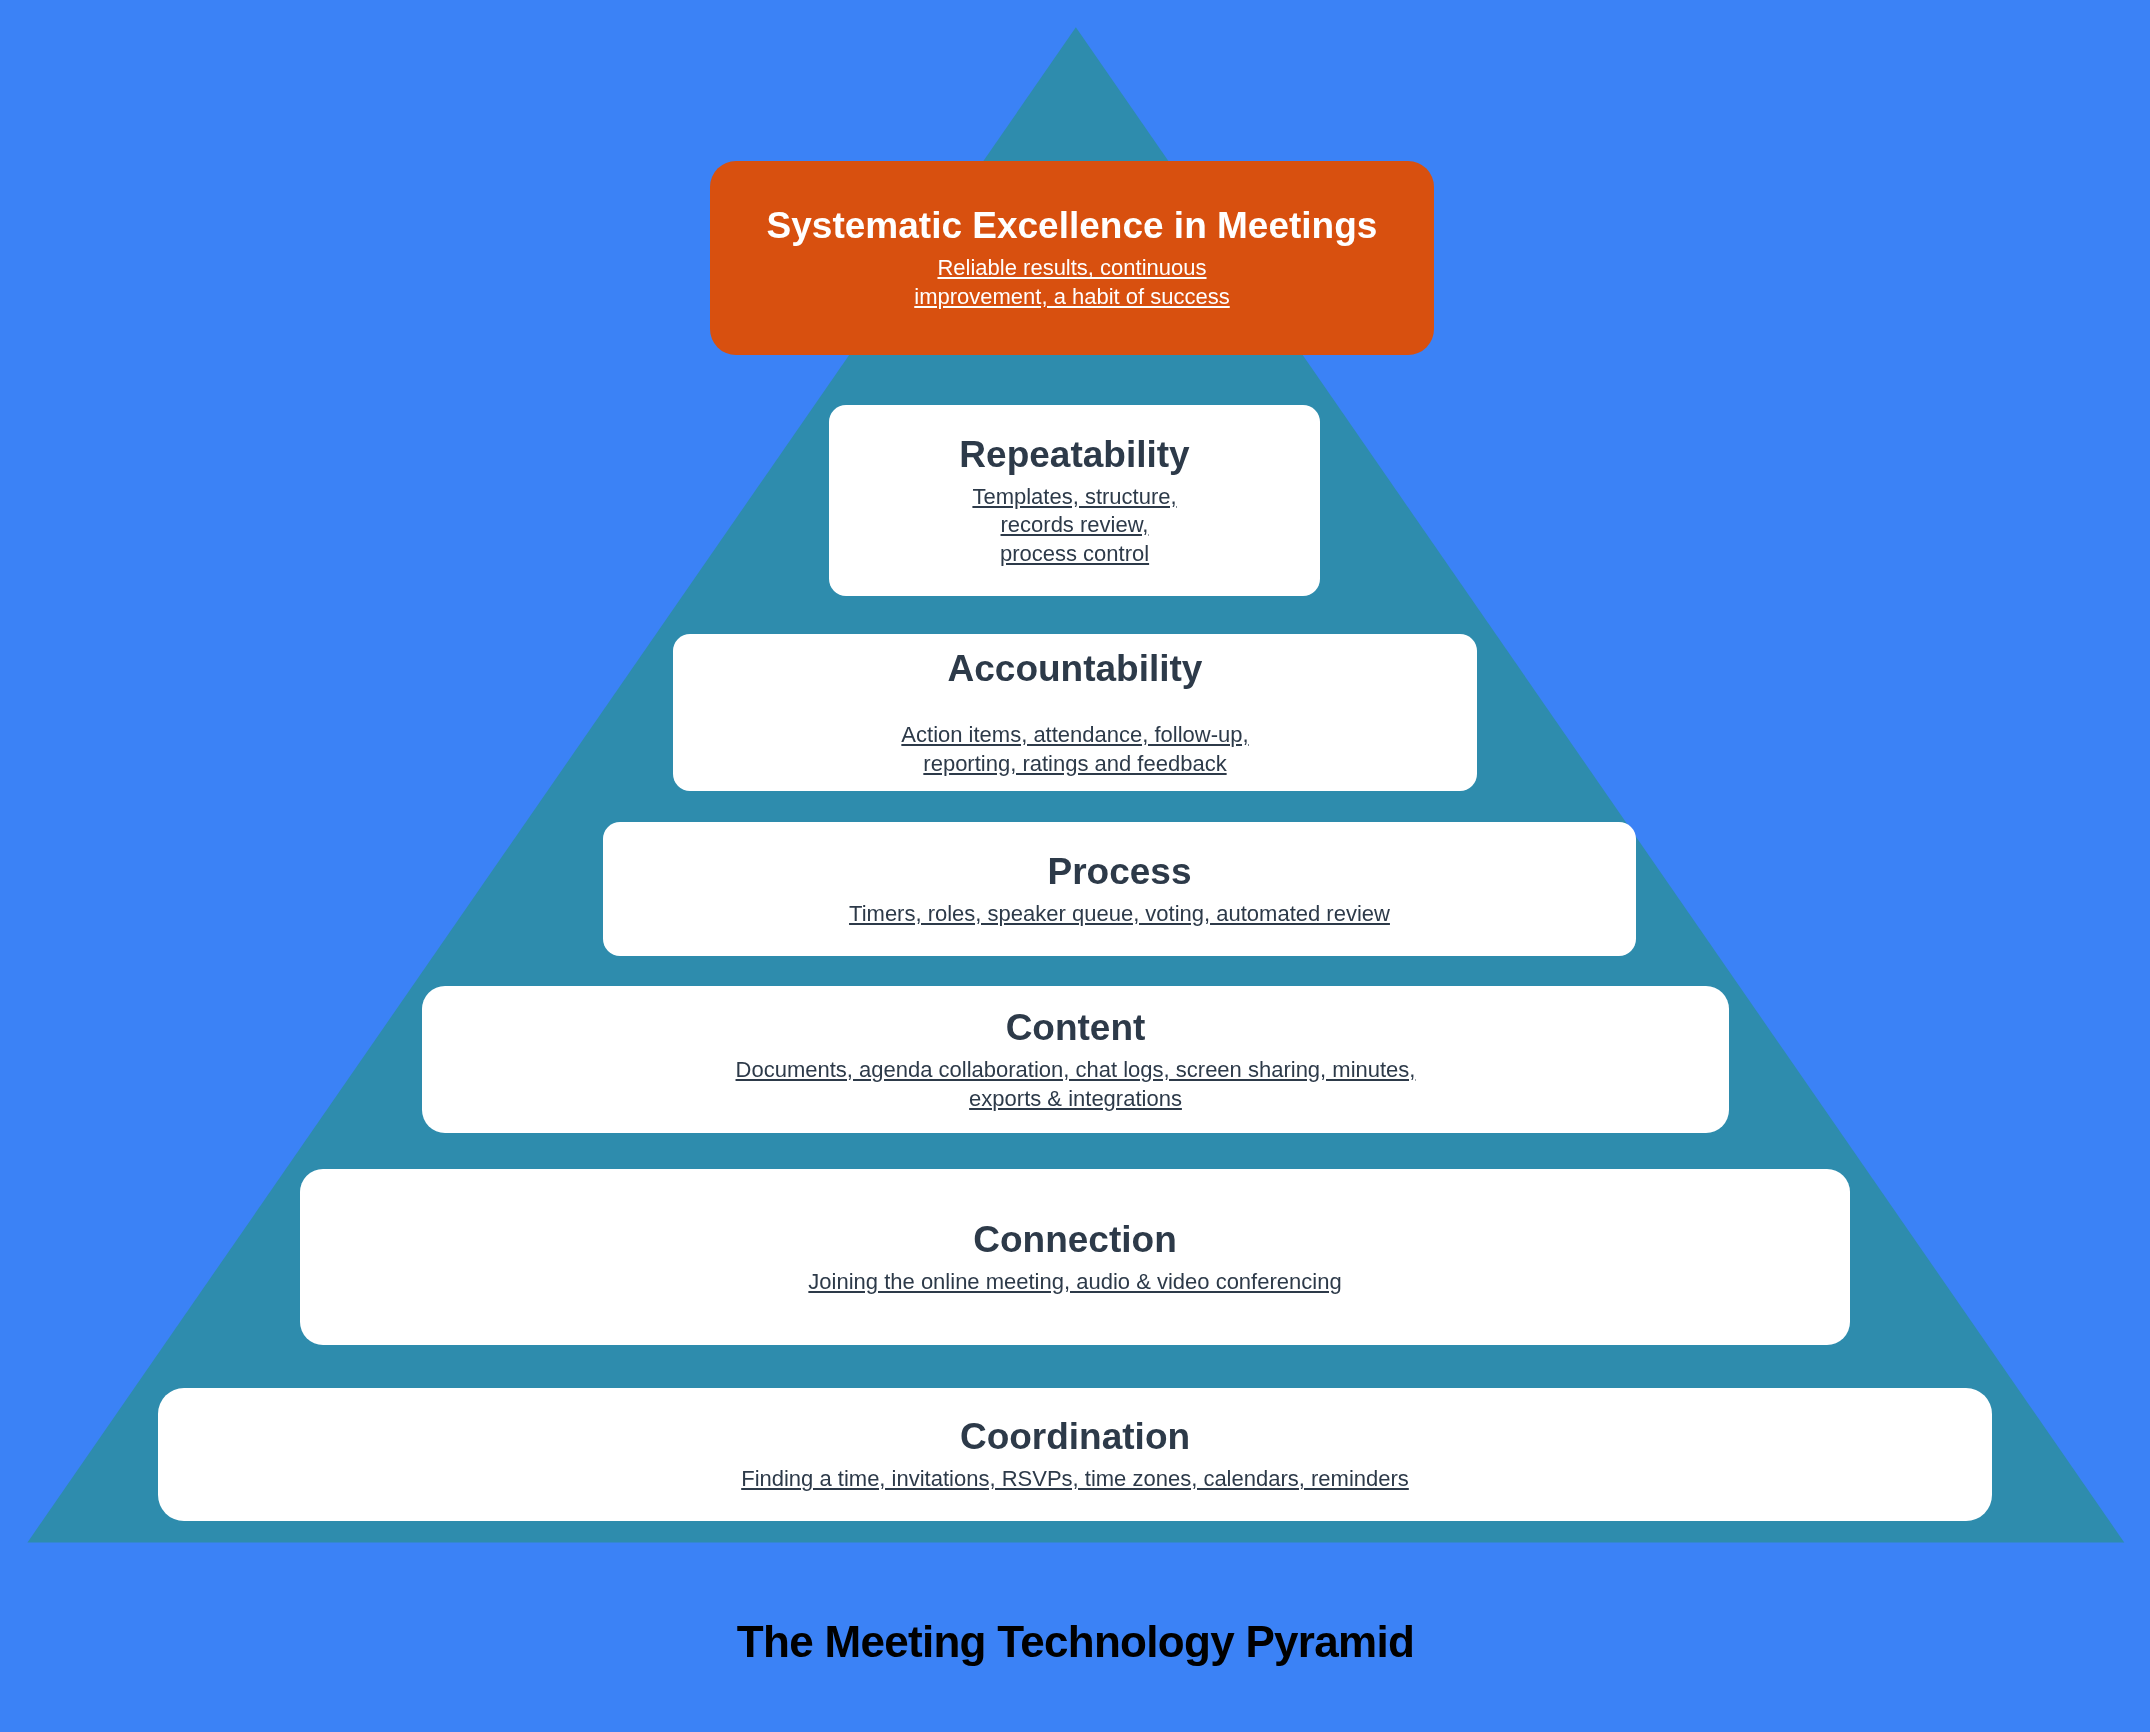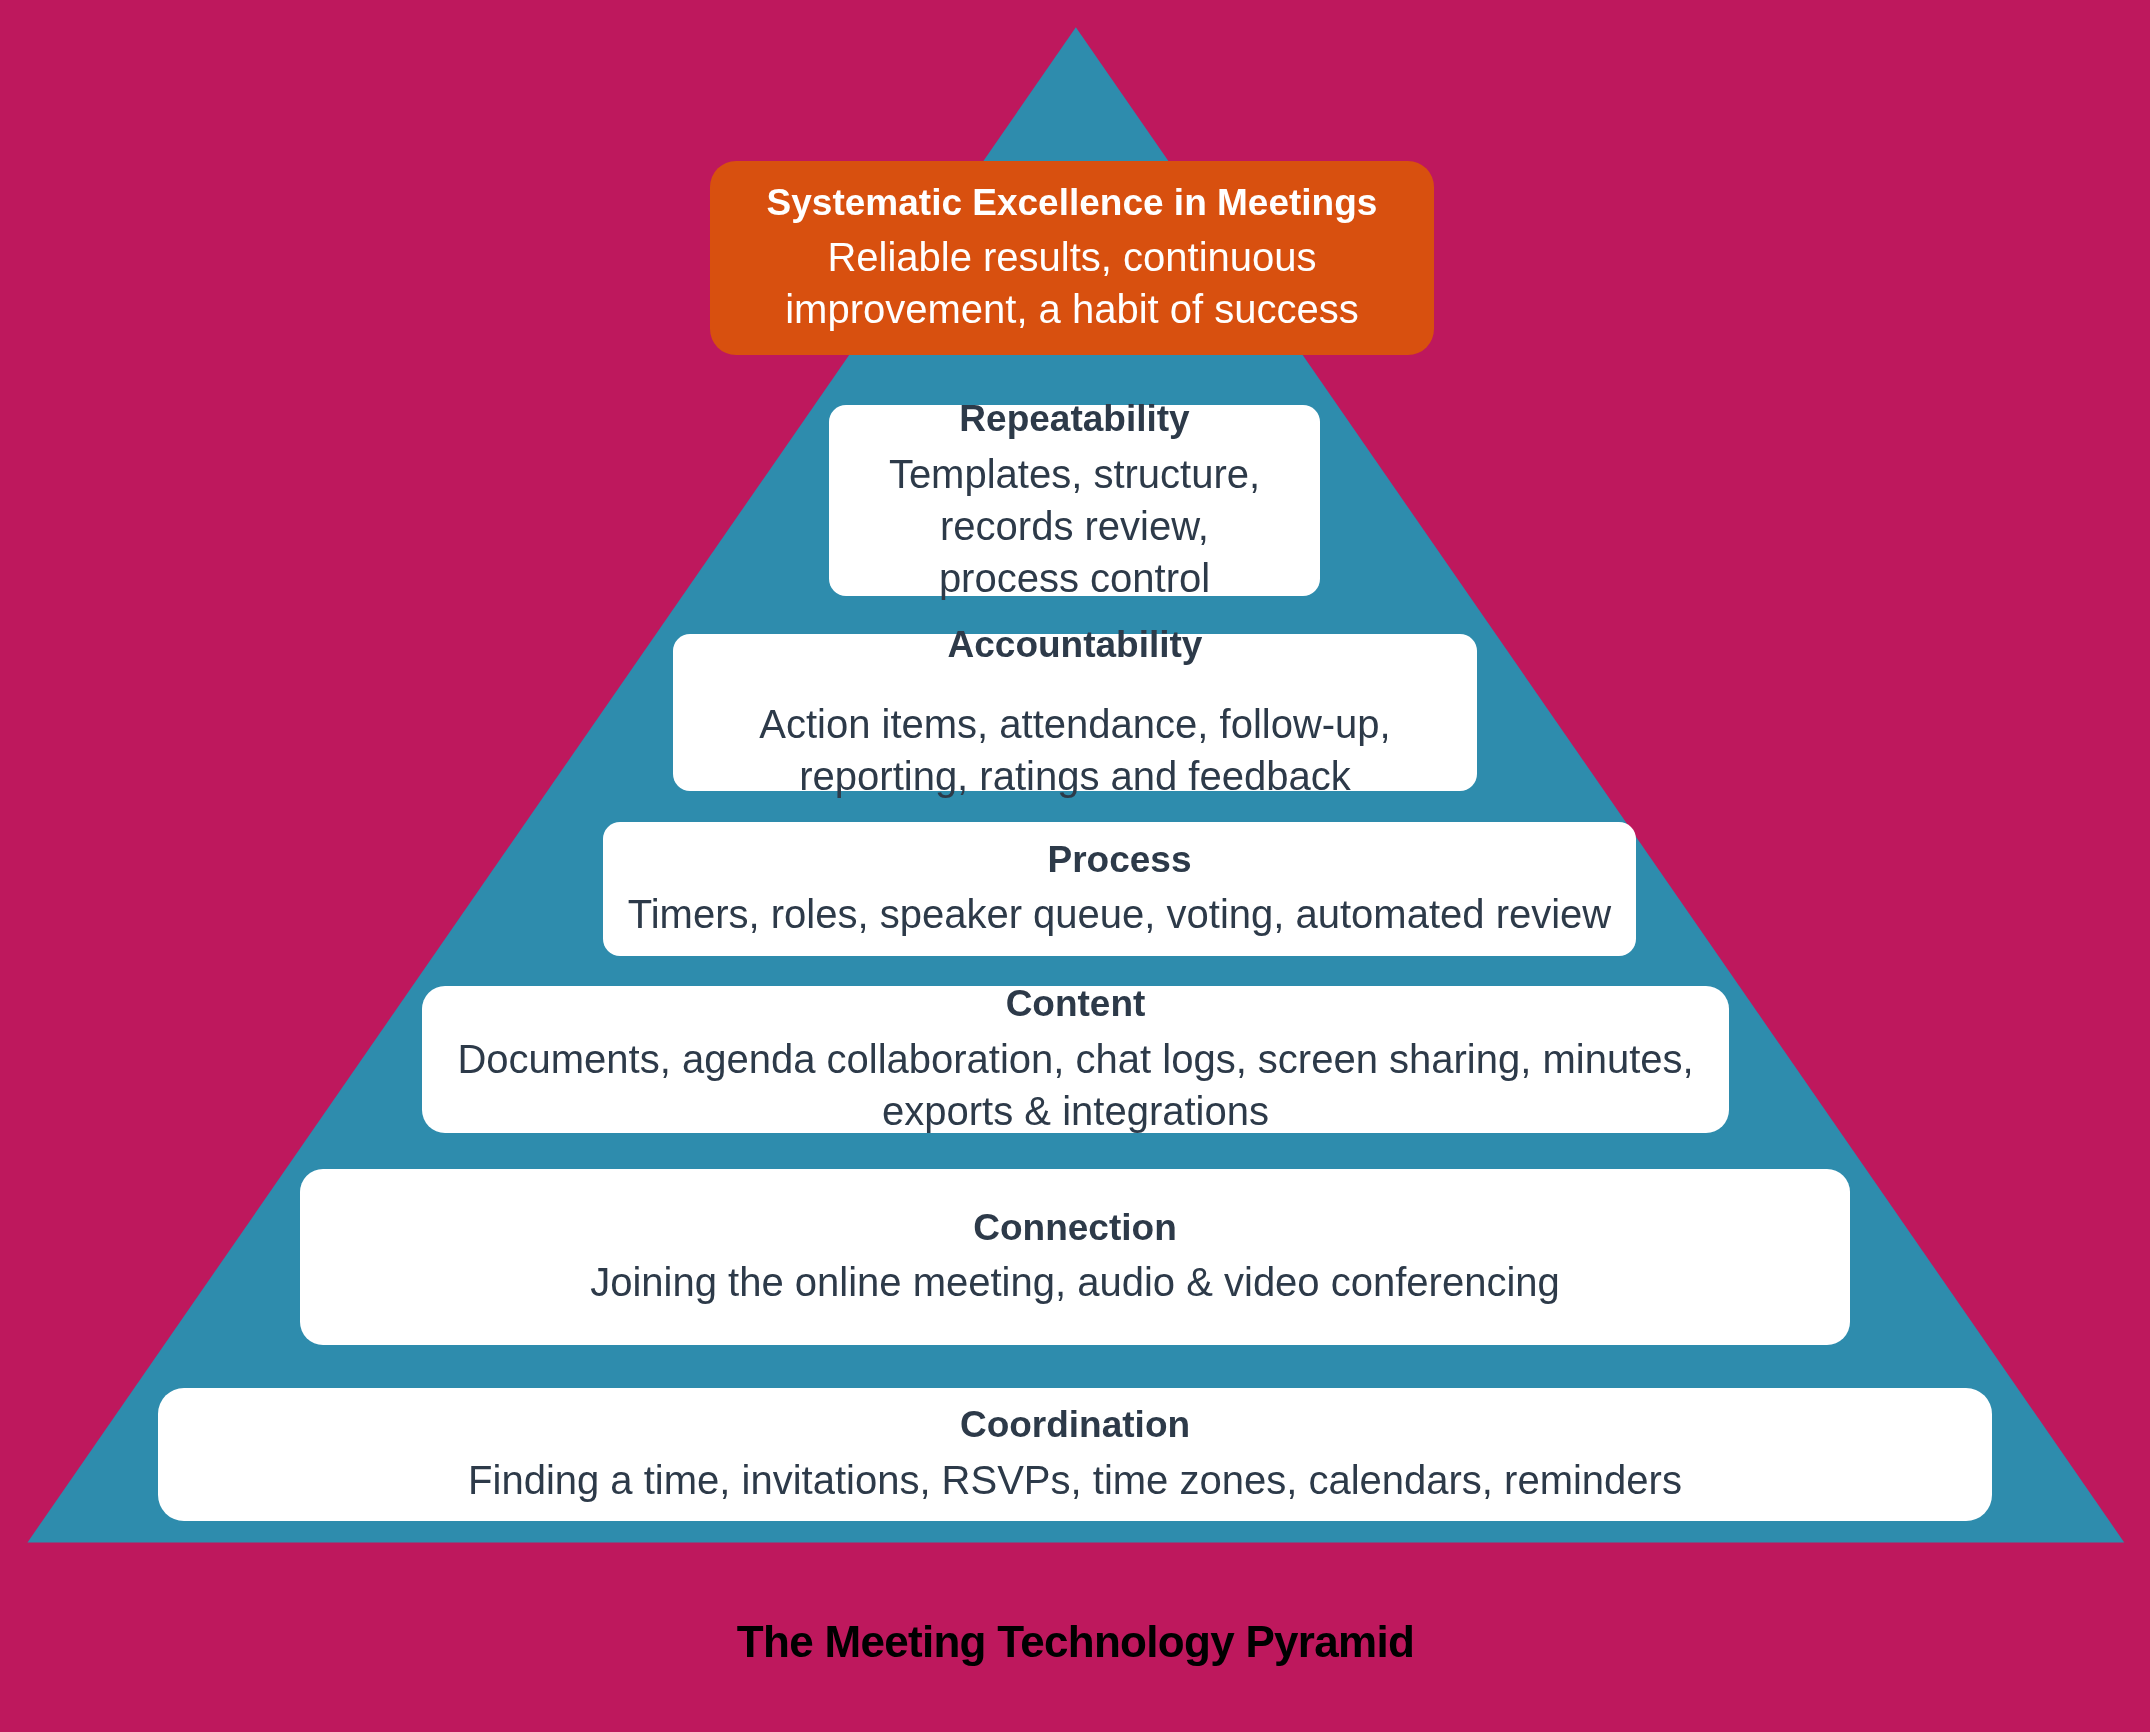--- a/index.html
+++ b/index.html
@@ -1,21 +1,21 @@
 <!DOCTYPE html>
 <html style="font-size:11.5px"><head>
 <meta charset="utf-8">
 <style>
   * { margin: 0; padding: 0; box-sizing: border-box; }
   html, body { background: #ffffff; }
   .canvas {
     position: relative;
     width: 2151px;
     height: 1732px;
-    background: #be185d;
+    background: #3b82f6;
     font-family: "Liberation Sans", sans-serif;
     overflow: hidden;
   }
   .pyramid-svg {
     position: absolute;
     left: 0; top: 0;
     width: 2151px; height: 1732px;
     display: block;
   }
   .level {
@@ -30,23 +30,24 @@
     border-radius: 17px;
     padding: 7.2px 21.5px;
   }
   .lv-title {
     font-weight: bold;
     font-size: 37px;
     line-height: 1.2;
     margin-bottom: 5.7px;
   }
   .lv-body {
-    font-size: 40px;
+    font-size: 22px;
     line-height: 1.3;
     white-space: pre-line;
+    text-decoration: underline;
   }
   .peak {
     background: #d8500f;
     color: #ffffff;
     border-radius: 26px;
   }
   
   .lv0 { left: 710px;  top: 161px;  width: 724px; height: 194px; }
   .lv1 { left: 829px; top: 405px;  width: 491px;  height: 191px; }
   .lv2 { left: 673px;  top: 634px;  width: 804px; height: 157px; gap: 24px; }

